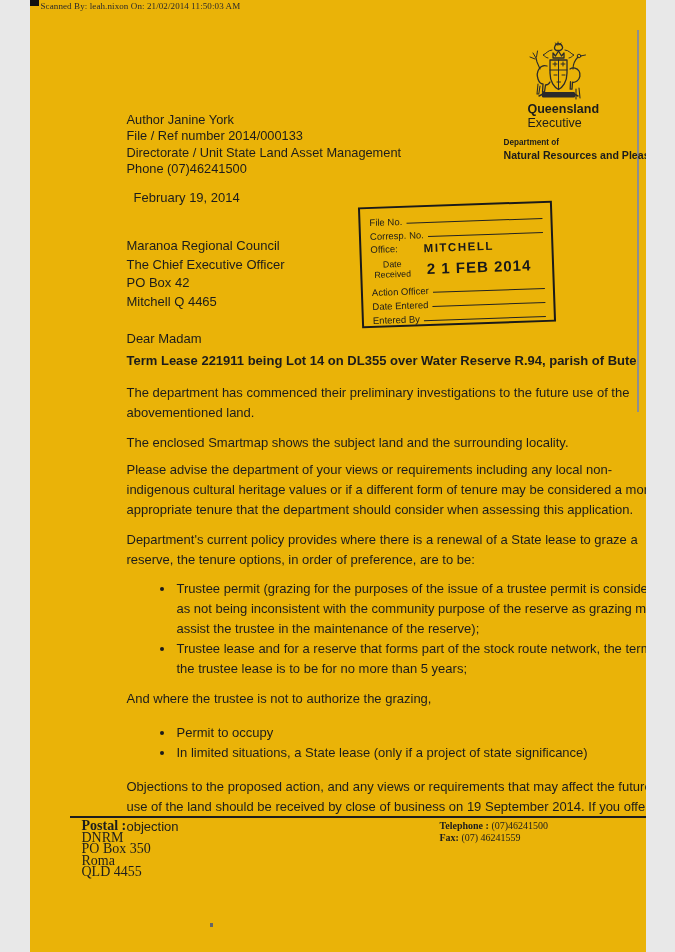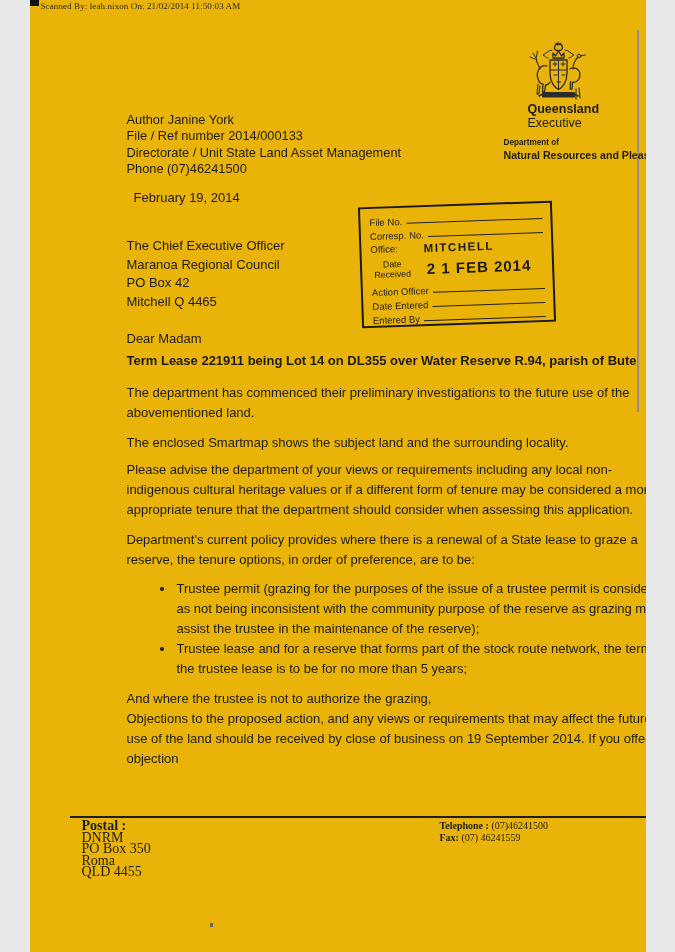--- a/index.html
+++ b/index.html
@@ -125,22 +125,22 @@
     <div class="l2">Executive</div>
   </div>
   <div class="dept">
     <div class="l1">Department of</div>
     <div class="l2">Natural Resources and Please</div>
   </div>
 
   <div class="date-line">February 19, 2014</div>
 
   <div class="recipient">
+    <div>Maranoa Regional Council</div>
     <div>The Chief Executive Officer</div>
-    <div>Maranoa Regional Council</div>
     <div>PO Box 42</div>
     <div>Mitchell Q 4465</div>
   </div>
 
   <div class="stamp">
     <div class="stamp-row">
       <span>File No.</span>
       <span class="fill-line"></span>
     </div>
     <div class="stamp-row">
@@ -177,20 +177,24 @@
     <p class="subject">Term Lease 221911 being Lot 14 on DL355 over Water Reserve R.94, parish of Bute</p>
     <p class="p1">The department has commenced their preliminary investigations to the future use of the abovementioned land.</p>
     <p class="p2">The enclosed Smartmap shows the subject land and the surrounding locality.</p>
     <p class="p3">Please advise the department of your views or requirements including any local non-indigenous cultural heritage values or if a different form of tenure may be considered a more appropriate tenure that the department should consider when assessing this application.</p>
     <p class="p4">Department's current policy provides where there is a renewal of a State lease to graze a reserve, the tenure options, in order of preference, are to be:</p>
     <ul class="bullets">
       <li>Trustee permit (grazing for the purposes of the issue of a trustee permit is considered as not being inconsistent with the community purpose of the reserve as grazing may assist the trustee in the maintenance of the reserve);</li>
       <li>Trustee lease and for a reserve that forms part of the stock route network, the term of the trustee lease is to be for no more than 5 years;</li>
     </ul>
     <p class="connector">And where the trustee is not to authorize the grazing,</p>
+    <ul class="bullets2">
+      <li>Permit to occupy</li>
+      <li>In limited situations, a State lease (only if a project of state significance)</li>
+    </ul>
     <p class="closing">Objections to the proposed action, and any views or requirements that may affect the future use of the land should be received by close of business on 19 September 2014.  If you offer an objection</p>
   </div>
 
   <div class="footer-rule"></div>
   <div class="footer-left">
     <div class="lbl">Postal :</div>
     <div>DNRM</div>
     <div>PO Box 350</div>
     <div>Roma</div>
     <div>QLD 4455</div>

